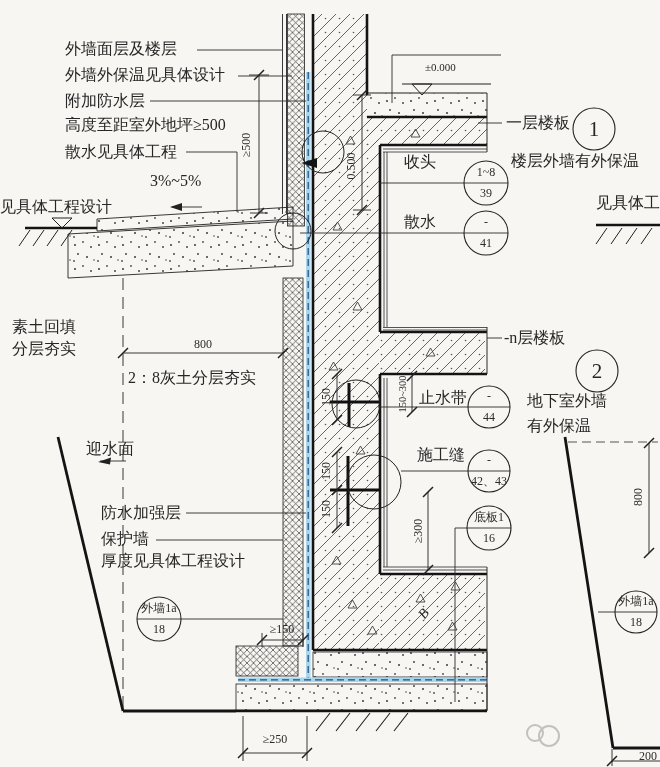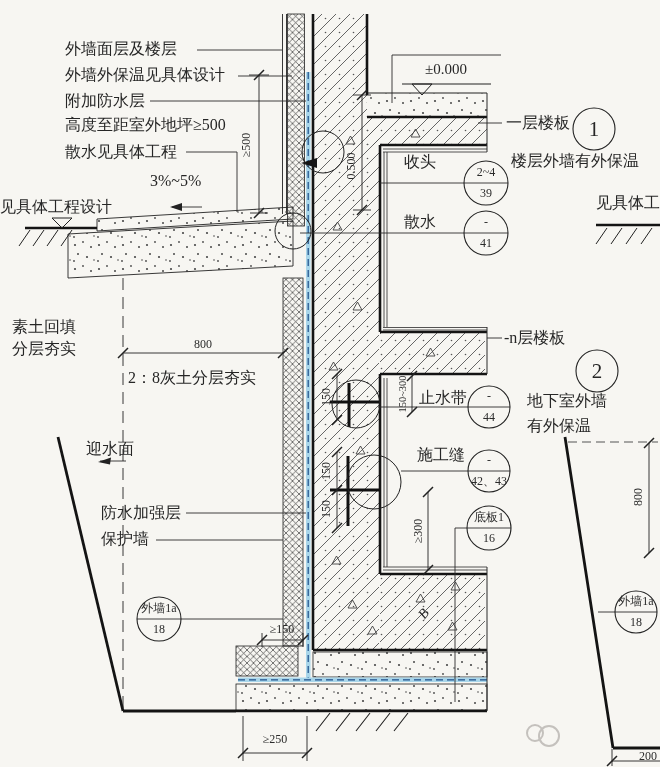--- a/index.html
+++ b/index.html
@@ -227,38 +227,39 @@
   <div class="t" style="left:65px;top:116px">高度至距室外地坪≥500</div>
   <div class="t" style="left:65px;top:143px">散水见具体工程</div>
   <div class="t" style="left:0px;top:198px">见具体工程设计</div>
   <div class="t" style="left:150px;top:172px;font-size:16px">3%~5%</div>
   <div class="t" style="left:12px;top:318px">素土回填</div>
   <div class="t" style="left:12px;top:340px">分层夯实</div>
   <div class="t" style="left:128px;top:369px">2：8灰土分层夯实</div>
   <div class="t" style="left:86px;top:440px">迎水面</div>
   <div class="t" style="left:101px;top:504px">防水加强层</div>
   <div class="t" style="left:101px;top:530px">保护墙</div>
-
-  <div class="t" style="left:425px;top:61px;font-size:15px">±0.000</div>
+  <div class="t" style="left:101px;top:552px">厚度见具体工程设计</div>
+
+  <div class="t" style="left:425px;top:61px;font-size:11px">±0.000</div>
   <div class="t" style="left:506px;top:114px">一层楼板</div>
   <div class="t" style="left:511px;top:152px">楼层外墙有外保温</div>
   <div class="t" style="left:404px;top:153px">收头</div>
   <div class="t" style="left:404px;top:213px">散水</div>
   <div class="t" style="left:596px;top:194px">见具体工程</div>
   <div class="t" style="left:504px;top:329px">-n层楼板</div>
   <div class="t" style="left:527px;top:392px">地下室外墙</div>
   <div class="t" style="left:527px;top:417px">有外保温</div>
   <div class="t" style="left:419px;top:389px">止水带</div>
   <div class="t" style="left:417px;top:446px">施工缝</div>
 
   <div class="t num" style="left:594px;top:129px">1</div>
   <div class="t num" style="left:597px;top:371px">2</div>
 
   <div class="bub" style="left:486px;top:183px">
-    <div class="top">2~4</div>
+    <div class="top">1~8</div>
     <div class="bot">39</div>
   </div>
   <div class="bub" style="left:486px;top:233px">
     <div class="top">-</div>
     <div class="bot">41</div>
   </div>
   <div class="bub" style="left:489px;top:407px">
     <div class="top">-</div>
     <div class="bot">44</div>
   </div>

